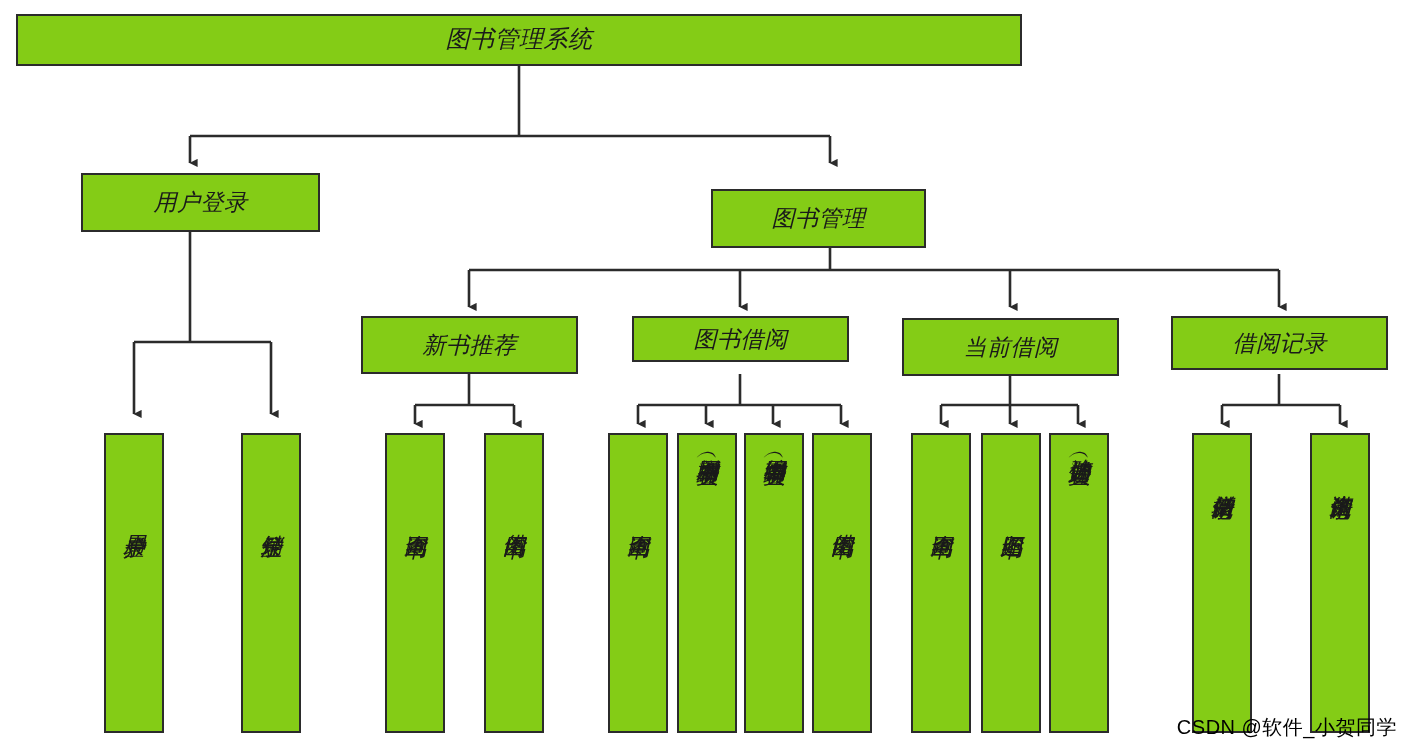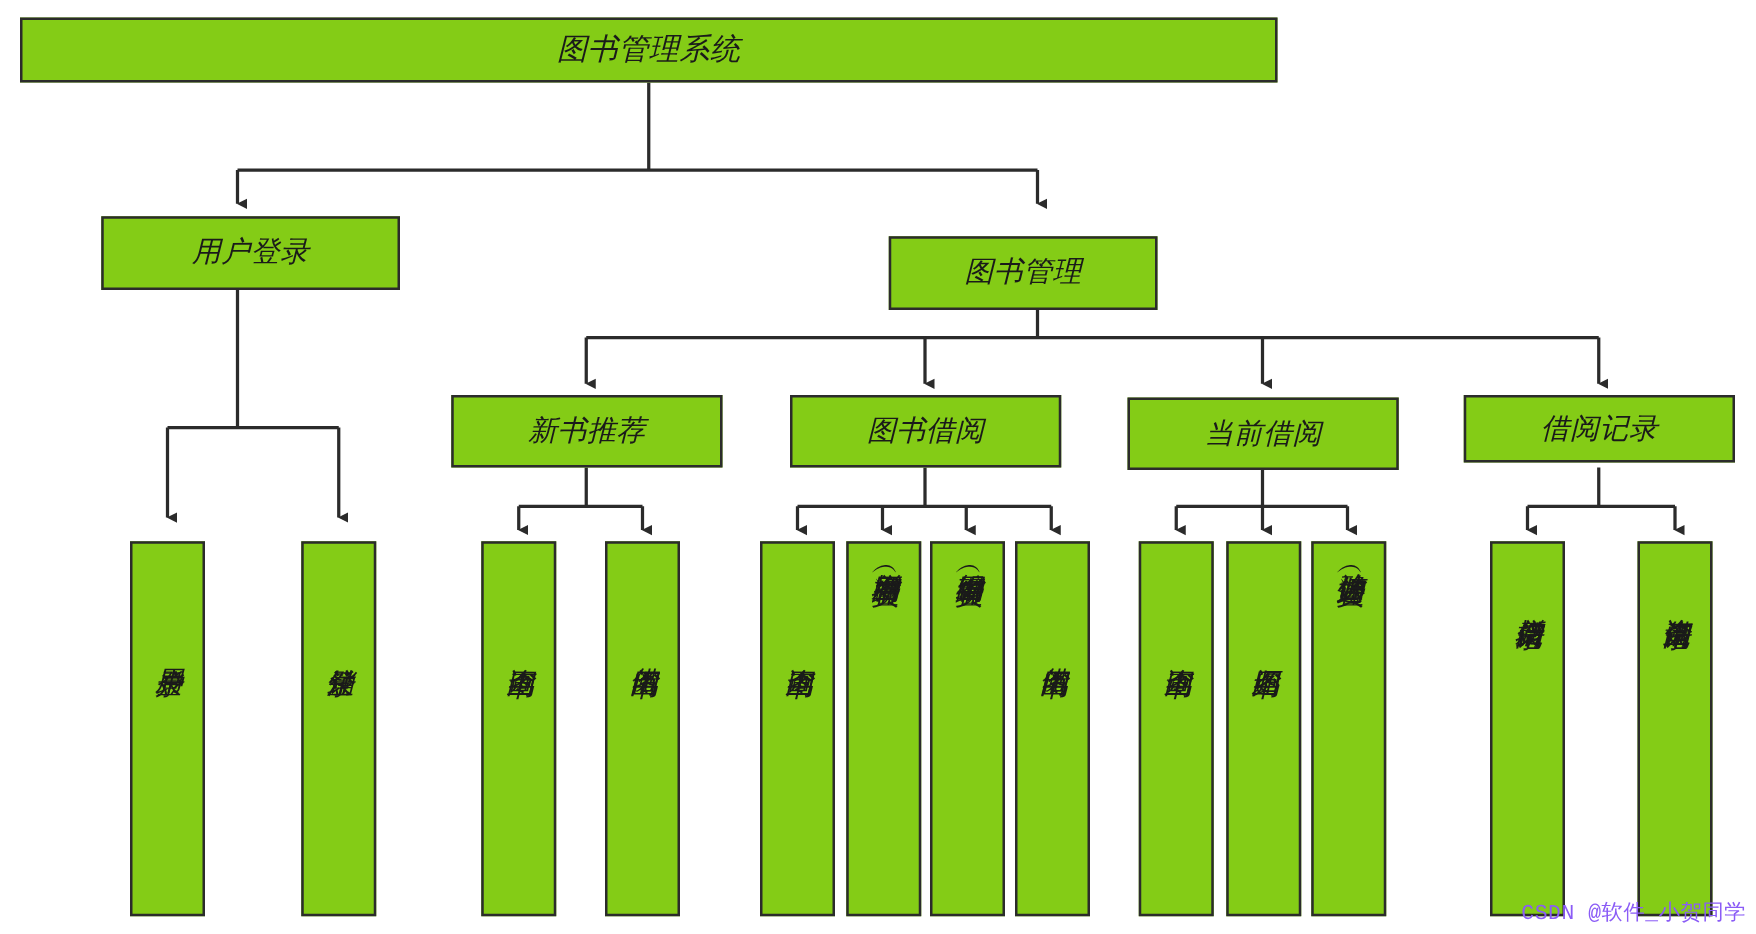--- a/index.html
+++ b/index.html
@@ -55,25 +55,25 @@
     line-height: 1.18;
     letter-spacing: 1px;
     white-space: nowrap;
     transform: none;
   }
   .node.root .label { font-size: 24px; }
   #watermark {
     position: absolute;
     right: 8px;
     bottom: 6px;
-    font-size: 17px;
-    color: #8b5cf6;
+    font-size: 20px;
+    color: #000000;
     letter-spacing: 0.5px;
     white-space: nowrap;
-    font-family: Liberation Mono, monospace;
+    font-family: Liberation Sans, sans-serif;
   }
 </style>
 </head>
 <body>
 
 <div id="canvas">
 
   <svg id="wires" viewBox="0 0 1405 747" xmlns="http://www.w3.org/2000/svg">
     <defs>
       <marker id="arrow" markerWidth="9" markerHeight="9" refX="4.5" refY="7.6" orient="auto" markerUnits="userSpaceOnUse">
@@ -131,21 +131,21 @@
   <div class="node horiz" style="left:81px; top:173px; width:239px; height:59px;">
     <span class="label">用户登录</span>
   </div>
   <div class="node horiz" style="left:711px; top:173px; width:215px; height:59px;margin-top:16px;">
     <span class="label">图书管理</span>
   </div>
 
   <div class="node horiz" style="left:361px; top:316px; width:217px; height:58px;">
     <span class="label">新书推荐</span>
   </div>
-  <div class="node horiz" style="left:632px; top:316px; width:217px; height:58px;">
+  <div class="node horiz" style="left:632px; top:316px; width:217px; height:46px;">
     <span class="label">图书借阅</span>
   </div>
   <div class="node horiz" style="left:902px; top:318px; width:217px; height:58px;">
     <span class="label">当前借阅</span>
   </div>
   <div class="node horiz" style="left:1171px; top:316px; width:217px; height:54px;">
     <span class="label">借阅记录</span>
   </div>
 
   <div class="node vert" style="left:104px; top:433px; width:60px; height:300px; padding-top:82px;">

